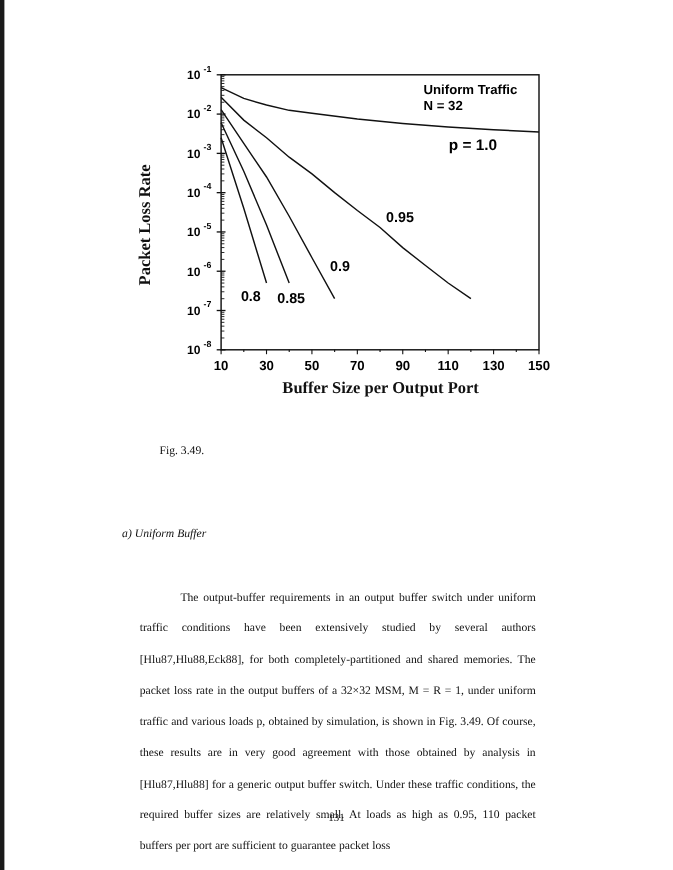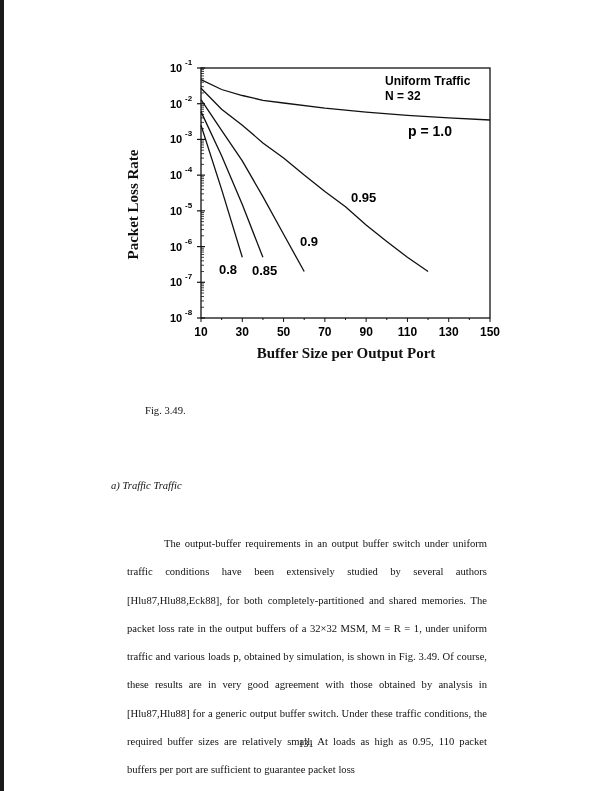--- a/index.html
+++ b/index.html
@@ -166,19 +166,19 @@
       </g>
   </svg>
   <div class="ylabel">Packet Loss Rate</div>
   <div class="xlabel">Buffer Size per Output Port</div>
 </div>
 
 <div class="caption">
   <span class="fig-num">Fig. 3.49.</span>
 </div>
 
-<div class="section">a) Traffic Traffic</div>
+<div class="section">a) Uniform Buffer</div>
 
 <div class="body-text">
   <p>The output-buffer requirements in an output buffer switch under uniform traffic conditions have been extensively studied by several authors [Hlu87,Hlu88,Eck88], for both completely-partitioned and shared memories. The packet loss rate in the output buffers of a 32×32 MSM, M = R = 1, under uniform traffic and various loads p, obtained by simulation, is shown in Fig. 3.49. Of course, these results are in very good agreement with those obtained by analysis in [Hlu87,Hlu88] for a generic output buffer switch. Under these traffic conditions, the required buffer sizes are relatively small. At loads as high as 0.95, 110 packet buffers per port are sufficient to guarantee packet loss</p>
 </div>
 
 <div class="page-number">131</div>
 
 </body></html>

